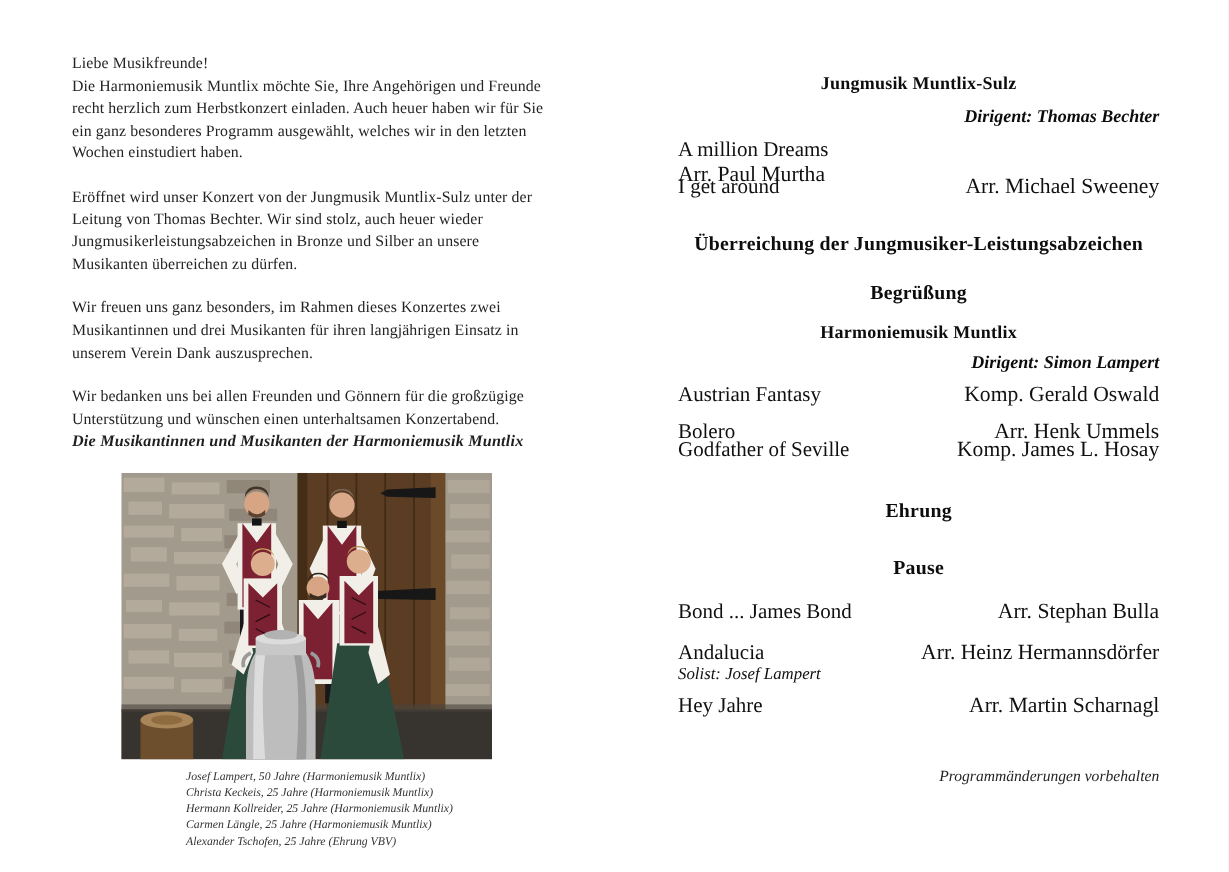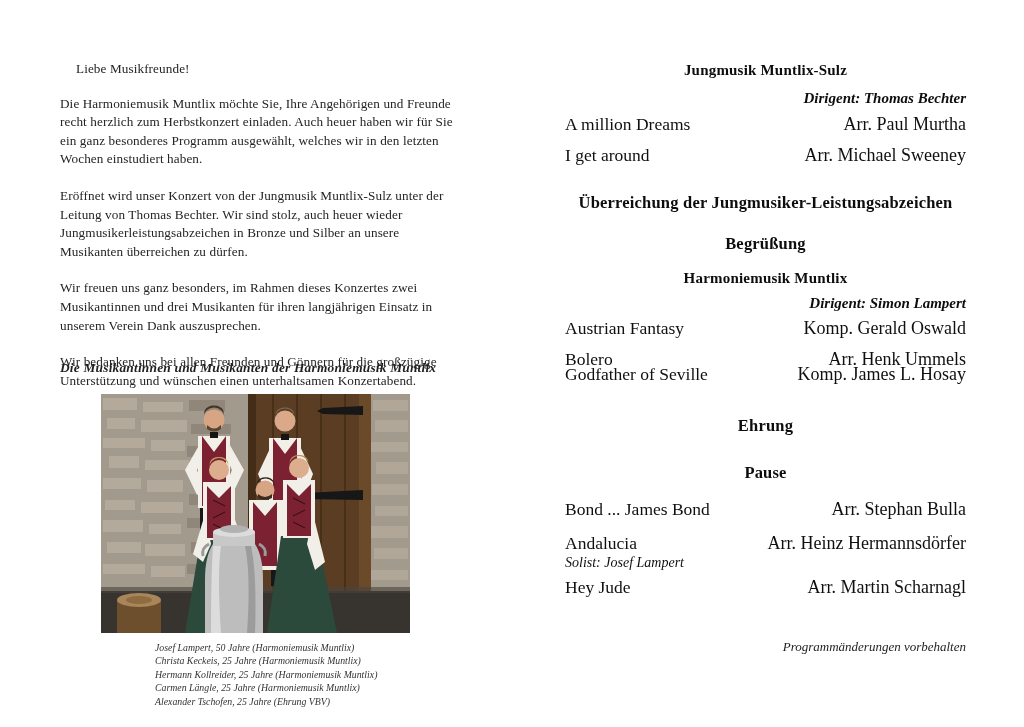--- a/index.html
+++ b/index.html
@@ -12,21 +12,21 @@
     font-family:"Liberation Serif","DejaVu Serif",serif;
     color:#1c1c1c;
   }
   
   .left-text{
     position:absolute;left:60px;top:44px;width:403px;
     font-size:13.2px;line-height:18.6px;color:#242424;
     letter-spacing:.1px;
   }
   .left-text p{margin:0 0 18px 0;}
-  .left-text .no-gap{margin:16px;}
+  .left-text .no-gap{margin:0;}
   .photo-heading{
     position:absolute;left:60px;top:360px;width:420px;
     font-size:13.4px;font-weight:bold;font-style:italic;color:#1f1f1f;
     letter-spacing:.2px;
   }
   .photo-frame{
     position:absolute;left:101px;top:394px;width:309px;height:239px;
     margin:0;padding:0;overflow:hidden;
   }
   .photo-frame svg{display:block;width:309px;height:239px;}
@@ -226,21 +226,21 @@
       <div>Carmen Längle, 25 Jahre (Harmoniemusik Muntlix)</div>
       <div>Alexander Tschofen, 25 Jahre (Ehrung VBV)</div>
     </div>
   </section>
 
   <section>
 
     <div class="rp center ensemble-title" style="top:62px;">Jungmusik Muntlix-Sulz</div>
     <div class="rp center conductor" style="top:90px;">Dirigent: Thomas Bechter</div>
 
-    <div class="rp piece-row" style="top:114px;">
+    <div class="rp piece-row" style="top:114px;flex-direction:column;">
       <span class="piece-title">A million Dreams</span>
       <span class="piece-credit">Arr. Paul Murtha</span>
     </div>
     <div class="rp piece-row" style="top:145px;">
       <span class="piece-title">I get around</span>
       <span class="piece-credit">Arr. Michael Sweeney</span>
     </div>
 
     <div class="rp center event-line" style="top:193px;">Überreichung der Jungmusiker-Leistungsabzeichen</div>
     <div class="rp center event-line" style="top:234px;">Begrüßung</div>
@@ -269,19 +269,19 @@
       <span class="piece-credit">Arr. Stephan Bulla</span>
     </div>
     <div class="rp" style="top:533px;">
       <div class="piece-row">
         <span class="piece-title">Andalucia</span>
         <span class="piece-credit">Arr. Heinz Hermannsdörfer</span>
       </div>
       <div class="soloist">Solist: Josef Lampert</div>
     </div>
     <div class="rp piece-row" style="top:577px;">
-      <span class="piece-title">Hey Jude</span>
+      <span class="piece-title">Hey Jahre</span>
       <span class="piece-credit">Arr. Martin Scharnagl</span>
     </div>
 
     <div class="footer-note">Programmänderungen vorbehalten</div>
   </section>
 </div>
 
 </body></html>

